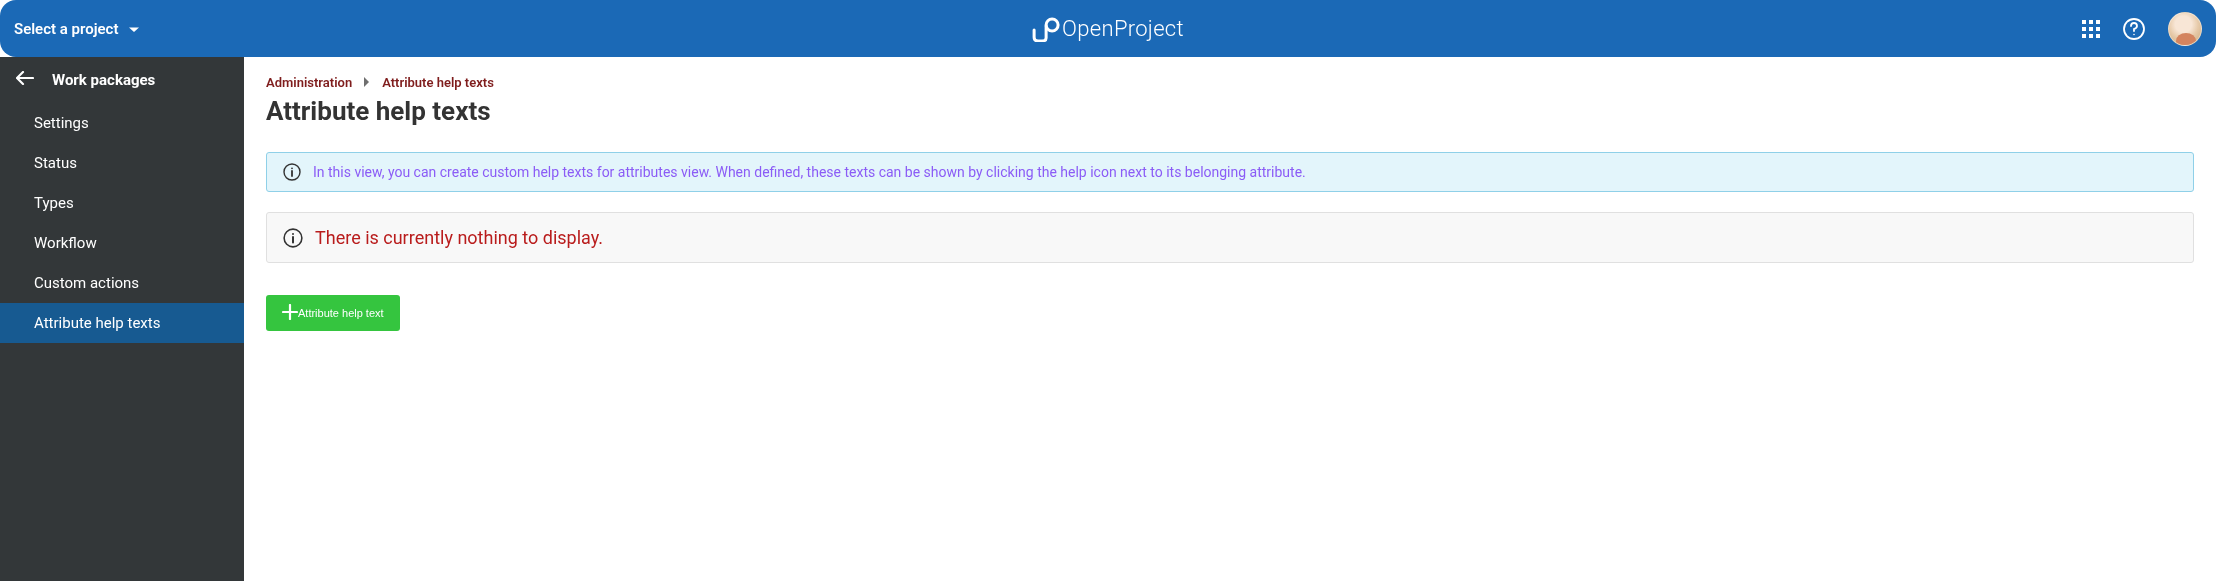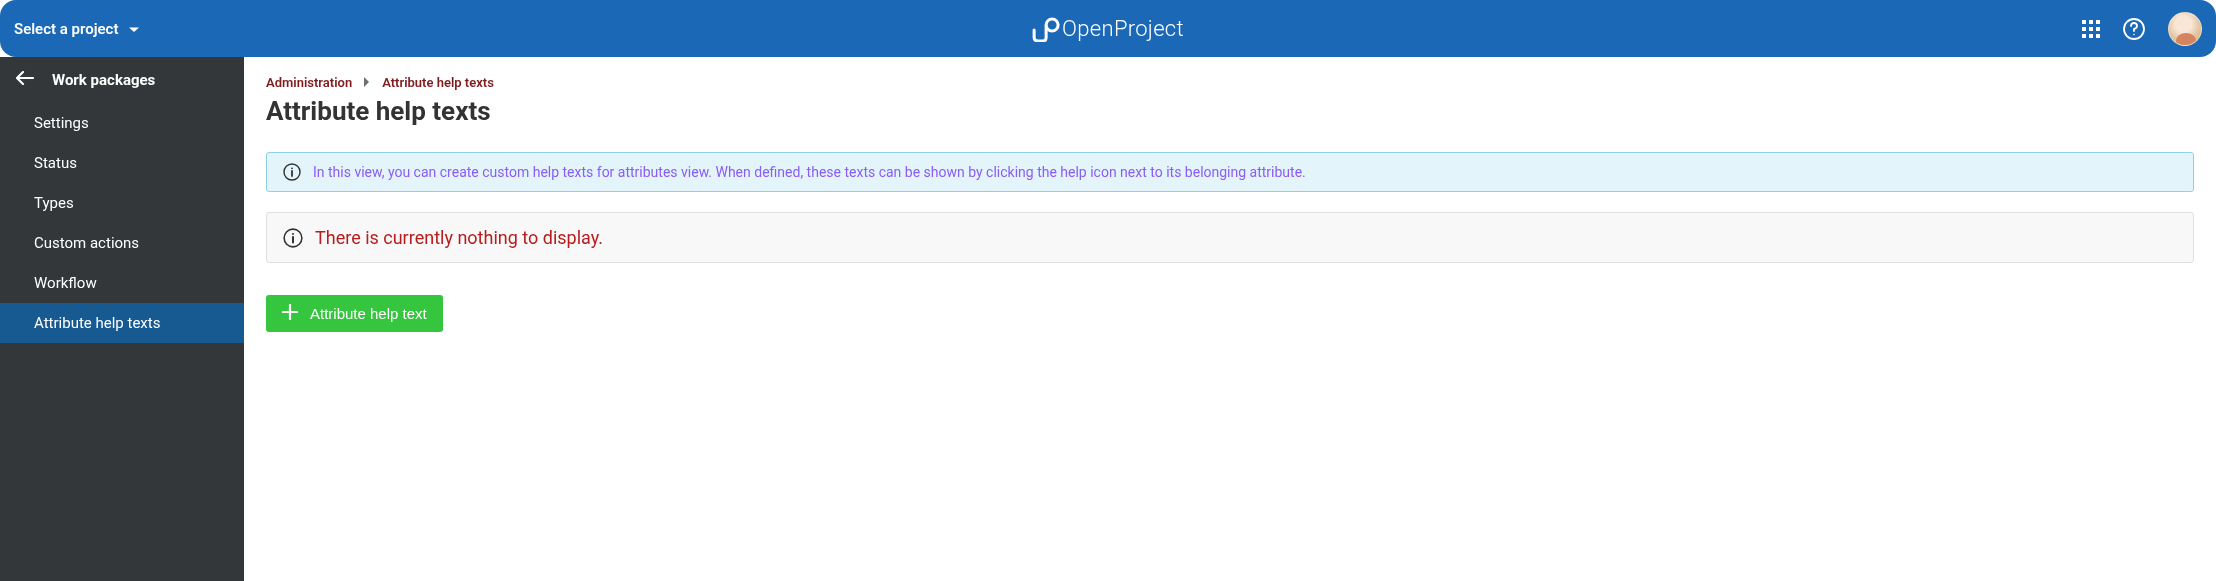--- a/index.html
+++ b/index.html
@@ -155,25 +155,24 @@
       font-size: 18px;
       margin-bottom: 32px;
     }
     .info-icon-wrap { display: flex; flex-shrink: 0; }
     .add-button {
       background: #35c53f;
       color: #fff;
       border: none;
       border-radius: 3px;
       padding: 9px 16px;
-      font-size: 15px;
+      font-size: 11px;
       font-weight: 500;
       display: inline-flex;
       align-items: center;
-      gap: 12px;
       cursor: pointer;
     }
   </style>
 </head>
 <body>
 
 <header class="top-header">
   <div class="project-selector">
     <span>Select a project</span>
     <span>
@@ -225,22 +224,22 @@
         <svg width="18" height="14" viewBox="0 0 18 14" fill="none" stroke="white" stroke-width="2.2" stroke-linecap="round" stroke-linejoin="round">
           <path d="M17 7 L1 7 M7 1 L1 7 L7 13"></path>
         </svg>
       </span>
       <span>Work packages</span>
     </div>
     <ul class="sidebar-menu">
       <li class="sidebar-item">Settings</li>
       <li class="sidebar-item">Status</li>
       <li class="sidebar-item">Types</li>
+      <li class="sidebar-item">Workflow</li>
       <li class="sidebar-item">Custom actions</li>
-      <li class="sidebar-item">Workflow</li>
       <li class="sidebar-item active">Attribute help texts</li>
     </ul>
   </nav>
 
   <main class="content">
     <div class="breadcrumb">
       <span class="breadcrumb-link">Administration</span>
       <span>
         <svg width="6" height="10" viewBox="0 0 6 10" fill="#6f6f6f">
             <path d="M0 0 L5 5 L0 10 Z"></path>

